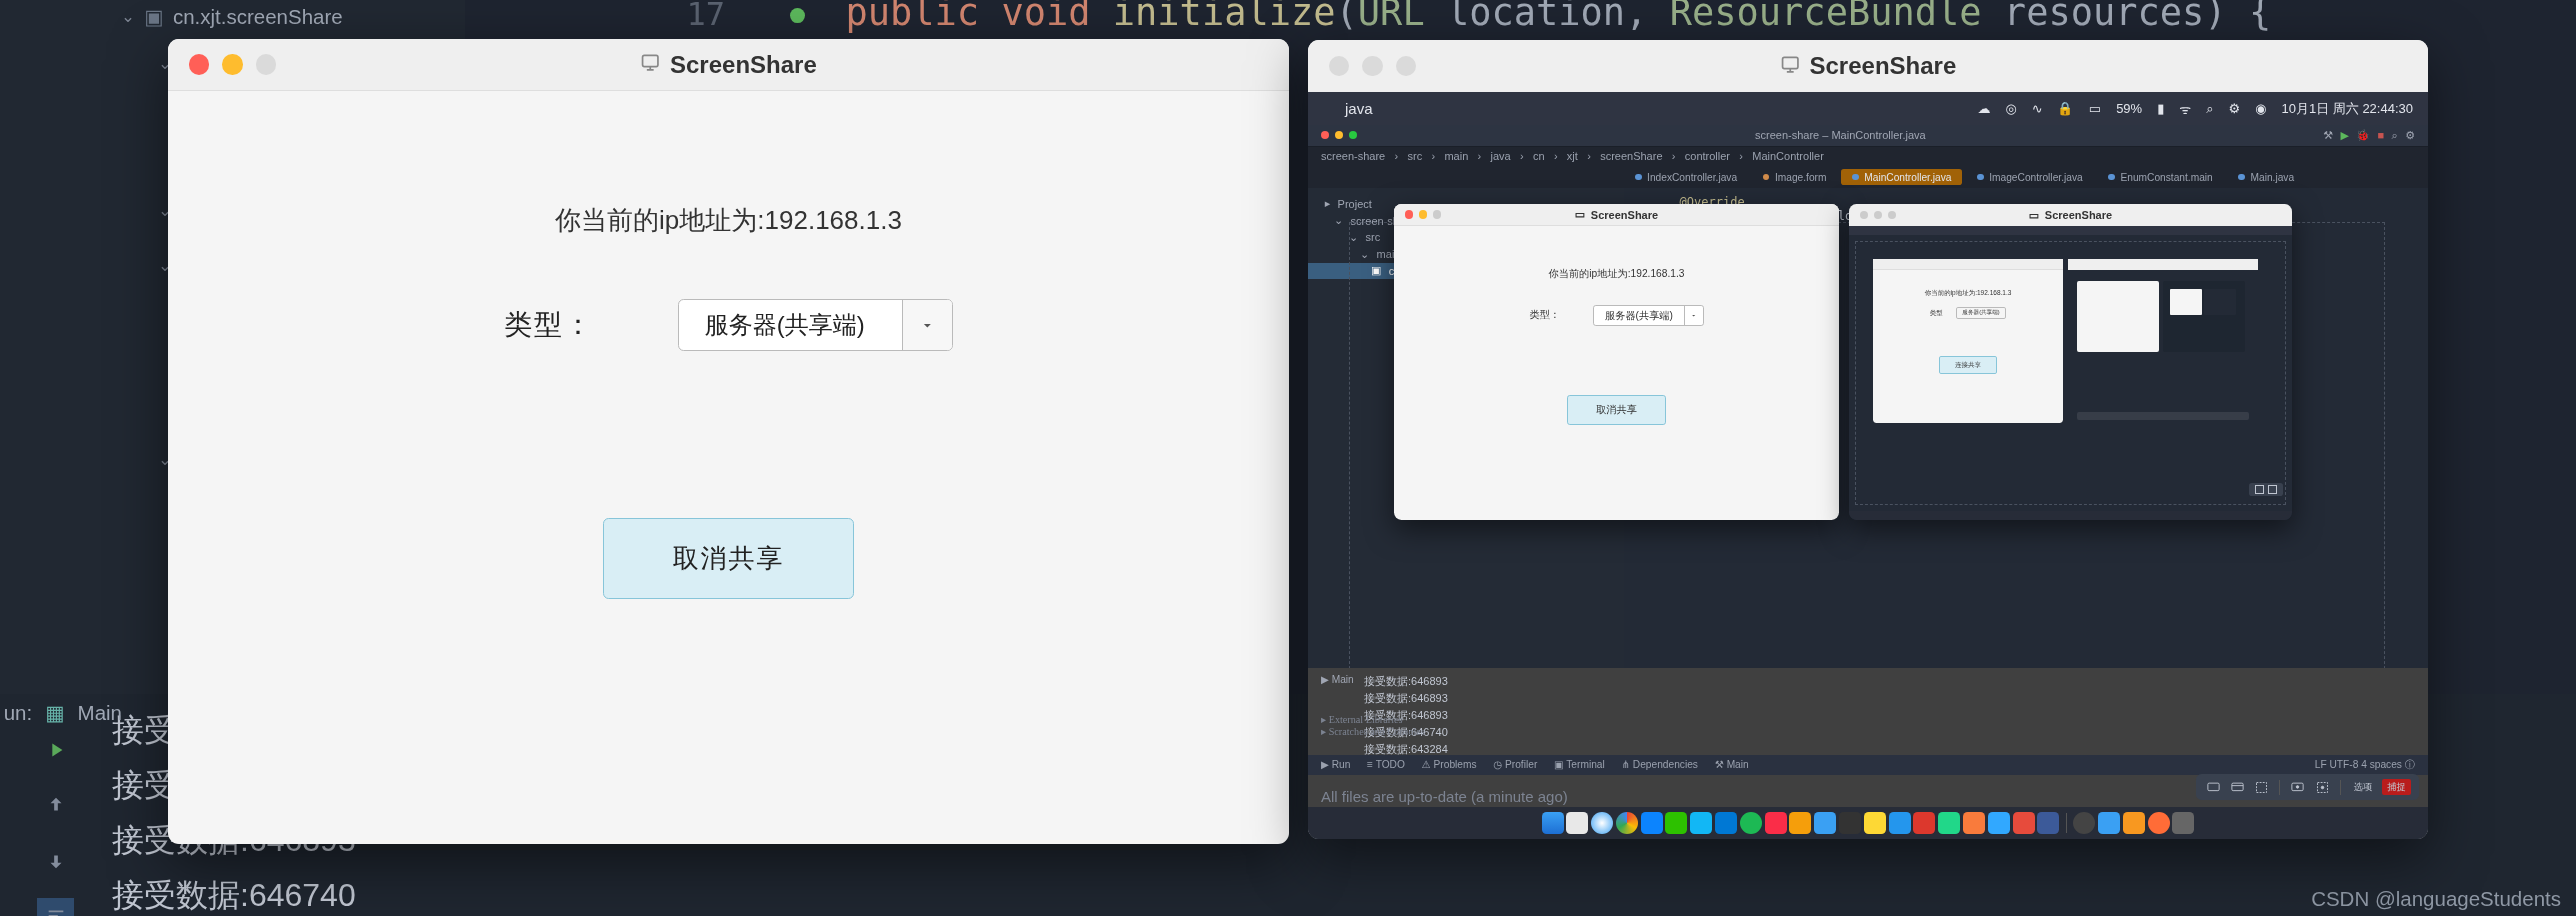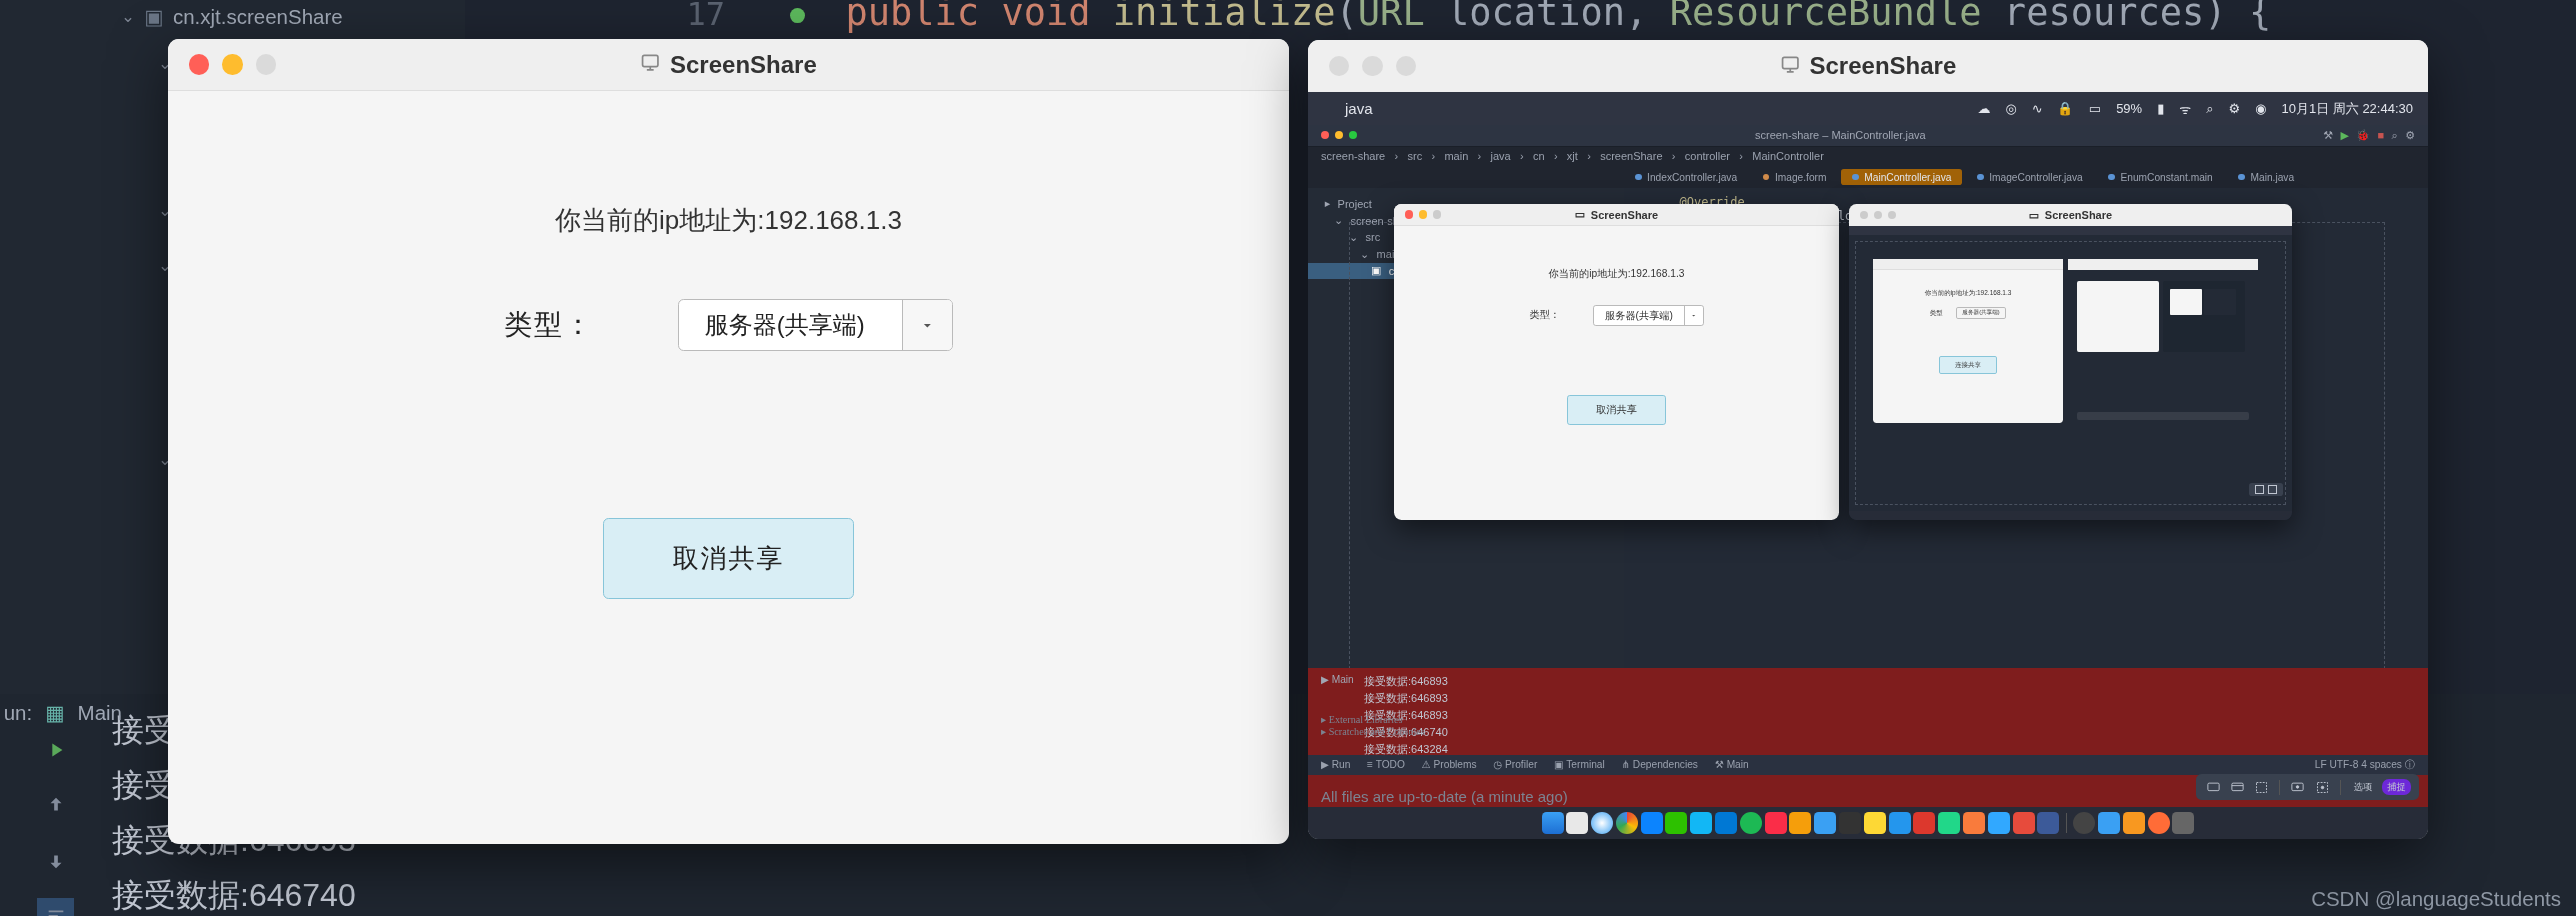--- a/index.html
+++ b/index.html
@@ -175,21 +175,21 @@
     .mini-tree .row.sel { background:#3a5f80; color:#fff; }
     .mini-code {
       position:absolute; left:316px; top:63px; right:0; bottom: 139px;
       background:#232a36; font-family:monospace; font-size:12px; color:#c0c6d1; padding: 7.4px 18.6px;
     }
     .mini-code .kw { color:#d1856f; }
     .mini-code .ty { color:#c2bb8e; }
     .mini-code .pr { color:#98af89; }
     .mini-console {
       position:absolute; left:0; right:0; bottom:0; height:139px;
-      background:#7f1d1d; color:#c0c6d1; font-size:11px; padding: 5.6px 56px;
+      background:#404040; color:#c0c6d1; font-size:11px; padding: 5.6px 56px;
     }
     .mini-console .row { padding: 0.9px 0; }
 
     
     .inner-win {
       position:absolute; border-radius:7.4px; overflow:hidden;
       box-shadow: 0 9.3px 28px rgba(0,0,0,0.5);
     }
     .iw-left { left: 86px; top: 112px; width: 445px; height: 316px; background:#f5f5f5; }
     .iw-right { left: 541px; top: 112px; width: 443px; height: 316px; background:#1e2631; }
@@ -222,21 +222,21 @@
     
     .crop-toolbar {
       position:absolute; right: 9.3px; bottom: 39px;
       height: 26px; background:#39414f; border-radius: 5.6px;
       display:flex; align-items:center; gap: 3.7px; padding: 0 7.4px;
     }
     .crop-toolbar .ci { width: 20.5px; height: 18.6px; display:flex; align-items:center; justify-content:center; }
     .crop-toolbar .ci svg { width: 15px; height: 15px; stroke: #c0c6d1; fill: none; stroke-width: 1.5; }
     .crop-toolbar .sep { width:0.9px; height: 15px; background:#555; margin: 0 3.7px; }
     .crop-toolbar .txt { font-size: 9.3px; color:#c0c6d1; padding: 1.9px 5.6px; }
-    .crop-toolbar .txt.ac { background:#6d28d9; border-radius:7px; }
+    .crop-toolbar .txt.ac { background:#b91c1c; border-radius:2px; }
     
     .ide-bottom { position:absolute; bottom: 32px; left:0; right:0; height:20.5px; background:#2a3140; display:flex; align-items:center; padding: 0 13px; font-size:10.2px; color:#9aa1ae; gap:16.7px; }
     .ide-sidebar-bottom { position:absolute; left:0; bottom: 52px; width: 316px; height: 46px; padding: 3.7px 13px; font-size:10.2px; color:#7c8391; }
     .ide-sidebar-bottom .row { padding: 0.9px 0; font-family: Liberation Serif, serif; }
   </style>
 </head>
 <body>
 
 <div class="ide-bg">
   <div class="ide-tree">

